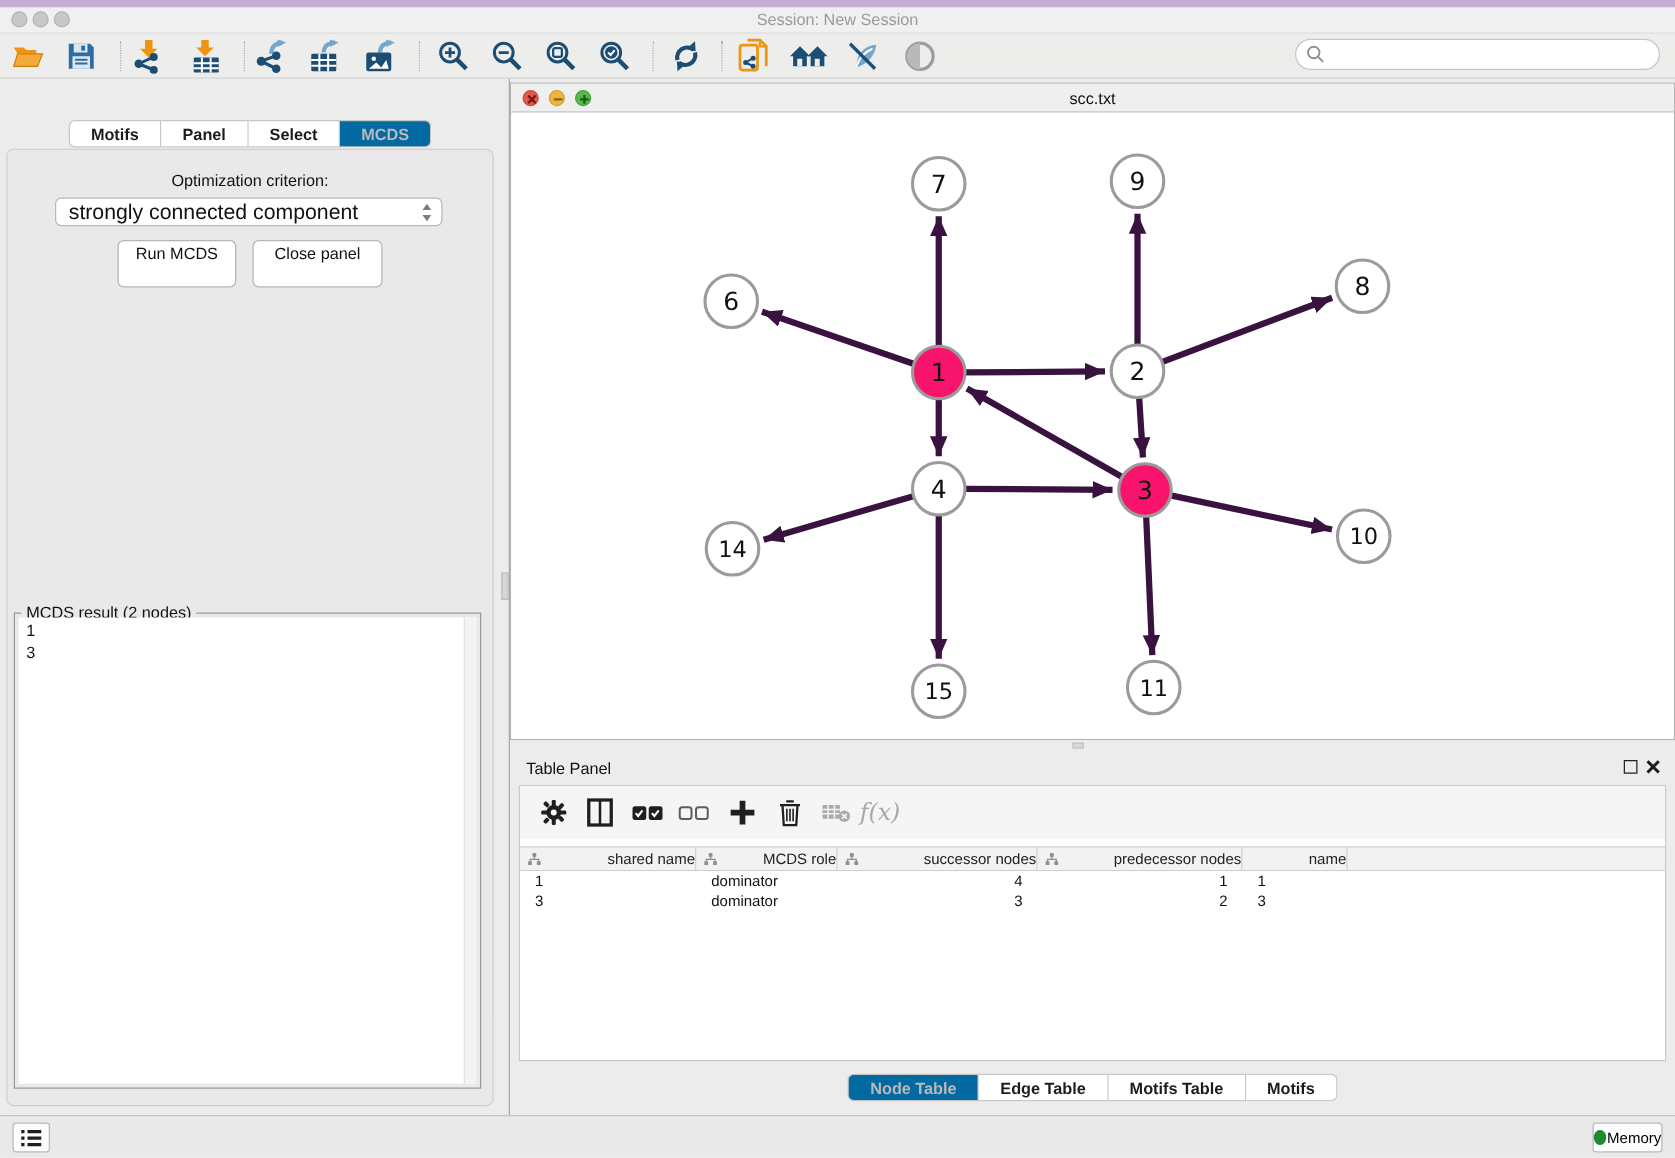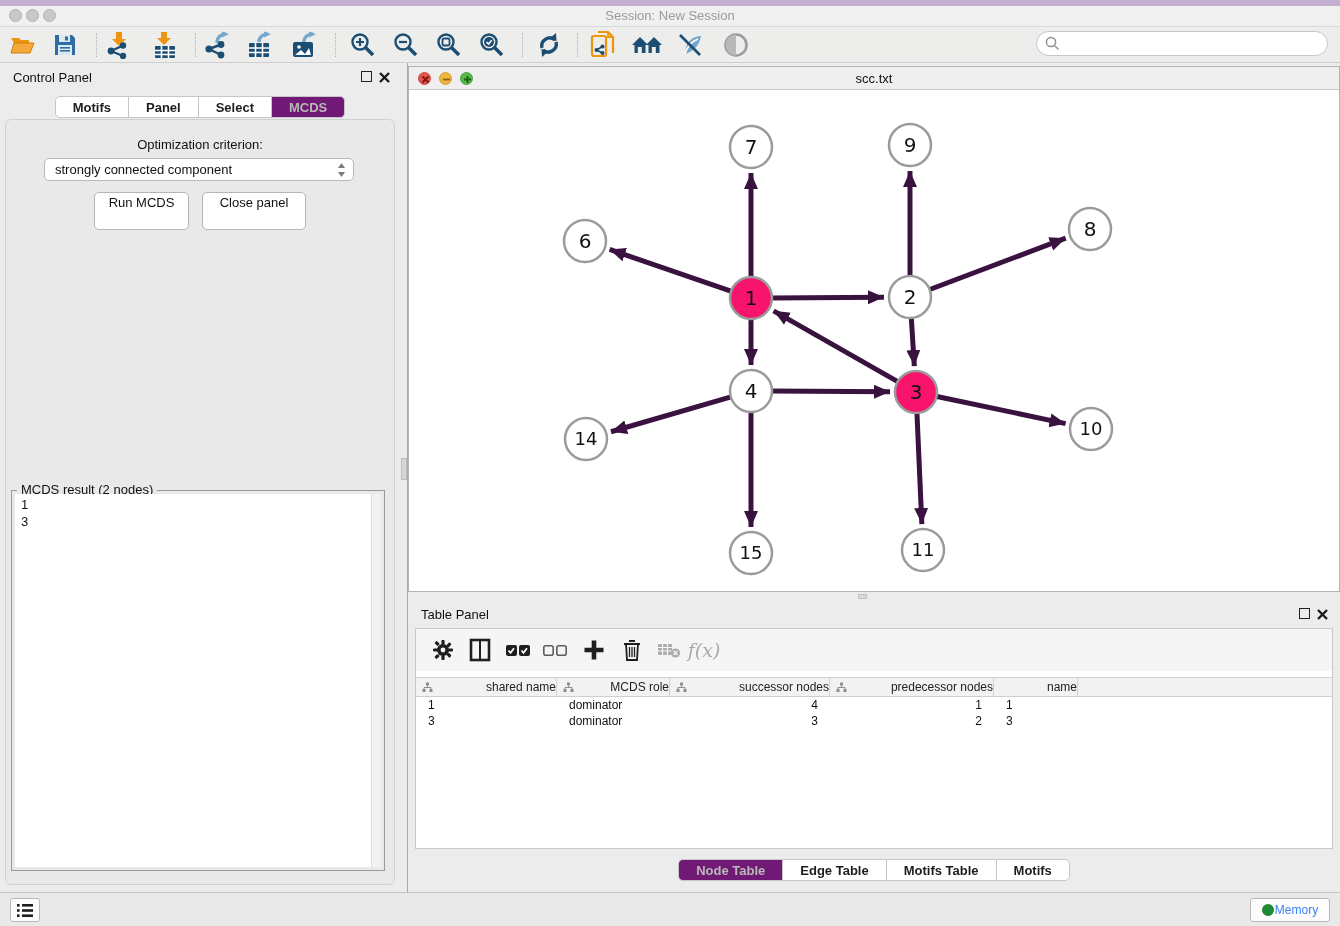--- a/index.html
+++ b/index.html
@@ -30,24 +30,24 @@
   
   .panel-head { position:relative; height:28px; }
   .panel-title { position:absolute; left:13px; top:7px; font-size:13px; color:#111; }
   .ph-float { position:absolute; top:8px; width:11px; height:11px; border:1.5px solid #222; cursor:default; }
   .ph-close { position:absolute; top:7px; width:13px; height:13px; cursor:default; }
   .ctrl .ph-float { right:28px; } .ctrl .ph-close { right:9px; }
   .tabs-row { position:absolute; top:33px; left:0; width:100%; display:flex; justify-content:center; }
   .tab { height:22px; line-height:21px; padding:0 17px; font-size:13px; font-weight:bold; color:#1c1c1c; background:#fff; border:1px solid #c6c6c6; border-left-width:0; cursor:default; }
   .tab:first-child { border-left-width:1px; border-radius:5px 0 0 5px; }
   .tab:last-child { border-radius:0 5px 5px 0; }
-  .tab.sel { background:#701a75; color:#b9b9b9; }
+  .tab.sel { background:#0369a1; color:#b9b9b9; }
   .ctrl-content { position:absolute; top:56px; left:5px; right:5px; bottom:7px; background:#e9e9e9; border:1px solid #d0d0d0; border-radius:6px; }
   .opt-label { position:absolute; top:17px; left:0; right:0; text-align:center; font-size:13px; color:#111; }
-  .criterion { position:absolute; top:38px; left:38px; width:310px; height:23px; background:#fff; border:1px solid #b9b9b9; border-radius:5px; font-size:13px; color:#111; line-height:21px; padding-left:10px; cursor:default; }
+  .criterion { position:absolute; top:38px; left:38px; width:310px; height:23px; background:#fff; border:1px solid #b9b9b9; border-radius:5px; font-size:17px; color:#111; line-height:21px; padding-left:10px; cursor:default; }
   .criterion .stepper { position:absolute; right:7px; top:3px; }
   .btn { position:absolute; height:38px; background:#fff; border:1px solid #b5b5b5; border-radius:5px; font-size:13px; color:#111; text-align:center; line-height:20px; cursor:default; }
   .btn-run { top:72px; left:88px; width:95px; }
   .btn-close { top:72px; left:196px; width:104px; }
   .fieldset { position:absolute; left:5px; right:9px; top:370px; height:381px; border:1px solid #9a9a9a; }
   .fieldset legend, .fs-legend { position:absolute; top:-9px; left:5px; background:#e9e9e9; padding:0 4px; font-size:13px; color:#111; }
   .fs-inner { position:absolute; inset:3px; background:#fff; }
   .fs-lines { position:absolute; top:2px; left:6px; right:16px; font-size:13px; line-height:17px; color:#111; }
   .fs-scroll { position:absolute; top:0; right:0; width:10px; bottom:0; background:#f3f3f3; border-left:1px solid #e0e0e0; }
 
@@ -77,21 +77,21 @@
   .th .hicon { position:absolute; left:6px; top:4px; }
   .tbl-body { position:relative; background:#fff; }
   .tr { display:flex; height:16px; font-size:12px; color:#111; }
   .td { height:16px; line-height:16px; overflow:hidden; }
   .bottom-tabs { position:absolute; bottom:11px; left:0; width:100%; display:flex; justify-content:center; }
 
   
   .statusbar { position:absolute; bottom:0; left:0; right:0; height:34px; background:#e9e9e9; border-top:1px solid #c5c5c5; }
   .sb-btn { position:absolute; top:5px; height:24px; background:#fdfdfd; border:1px solid #b9b9b9; border-radius:3px; display:flex; align-items:center; justify-content:center; cursor:default; }
   .sb-list { left:10px; width:30px; }
-  .sb-mem { right:10px; width:80px; font-size:12px; color:#3b82f6; gap:1px; }
+  .sb-mem { right:10px; width:56px; font-size:12px; color:#000000; gap:1px; }
   .mem-dot { width:12px; height:12px; border-radius:50%; background:#1e8a33; }
 </style>
 </head>
 <body>
 
 <div class="app">
 
   <div class="mac-strip"></div>
   <div class="titlebar">
     <div class="tl-dot t1"></div>
@@ -247,29 +247,20 @@
           <circle cx="6" cy="6" r="4.6" fill="none" stroke="#8f8f8f" stroke-width="1.5"></circle>
           <path d="M9.5 9.5 L13.5 13.5" stroke="#8f8f8f" stroke-width="1.5"></path>
         </svg>
       <input type="text" placeholder="" style="">
     </div>
   </div>
 
   <div class="main">
 
     <div class="ctrl">
-      <div class="panel-head">
-        <div class="panel-title">Control Panel</div>
-        <div class="ph-float"></div>
-        <div class="ph-close">
-          <svg width="13" height="13" viewBox="0 0 13 13">
-              <path d="M2 2 L11 11 M11 2 L2 11" stroke="#1a1a1a" stroke-width="2.4"></path>
-            </svg>
-        </div>
-      </div>
       <div class="tabs-row">
           <div class="tab">Motifs</div>
           <div class="tab">Panel</div>
           <div class="tab">Select</div>
           <div class="tab sel">MCDS</div>
         </div>
       <div class="ctrl-content">
         <div class="opt-label">Optimization criterion:</div>
         <div class="criterion">
           <span>strongly connected component</span>

